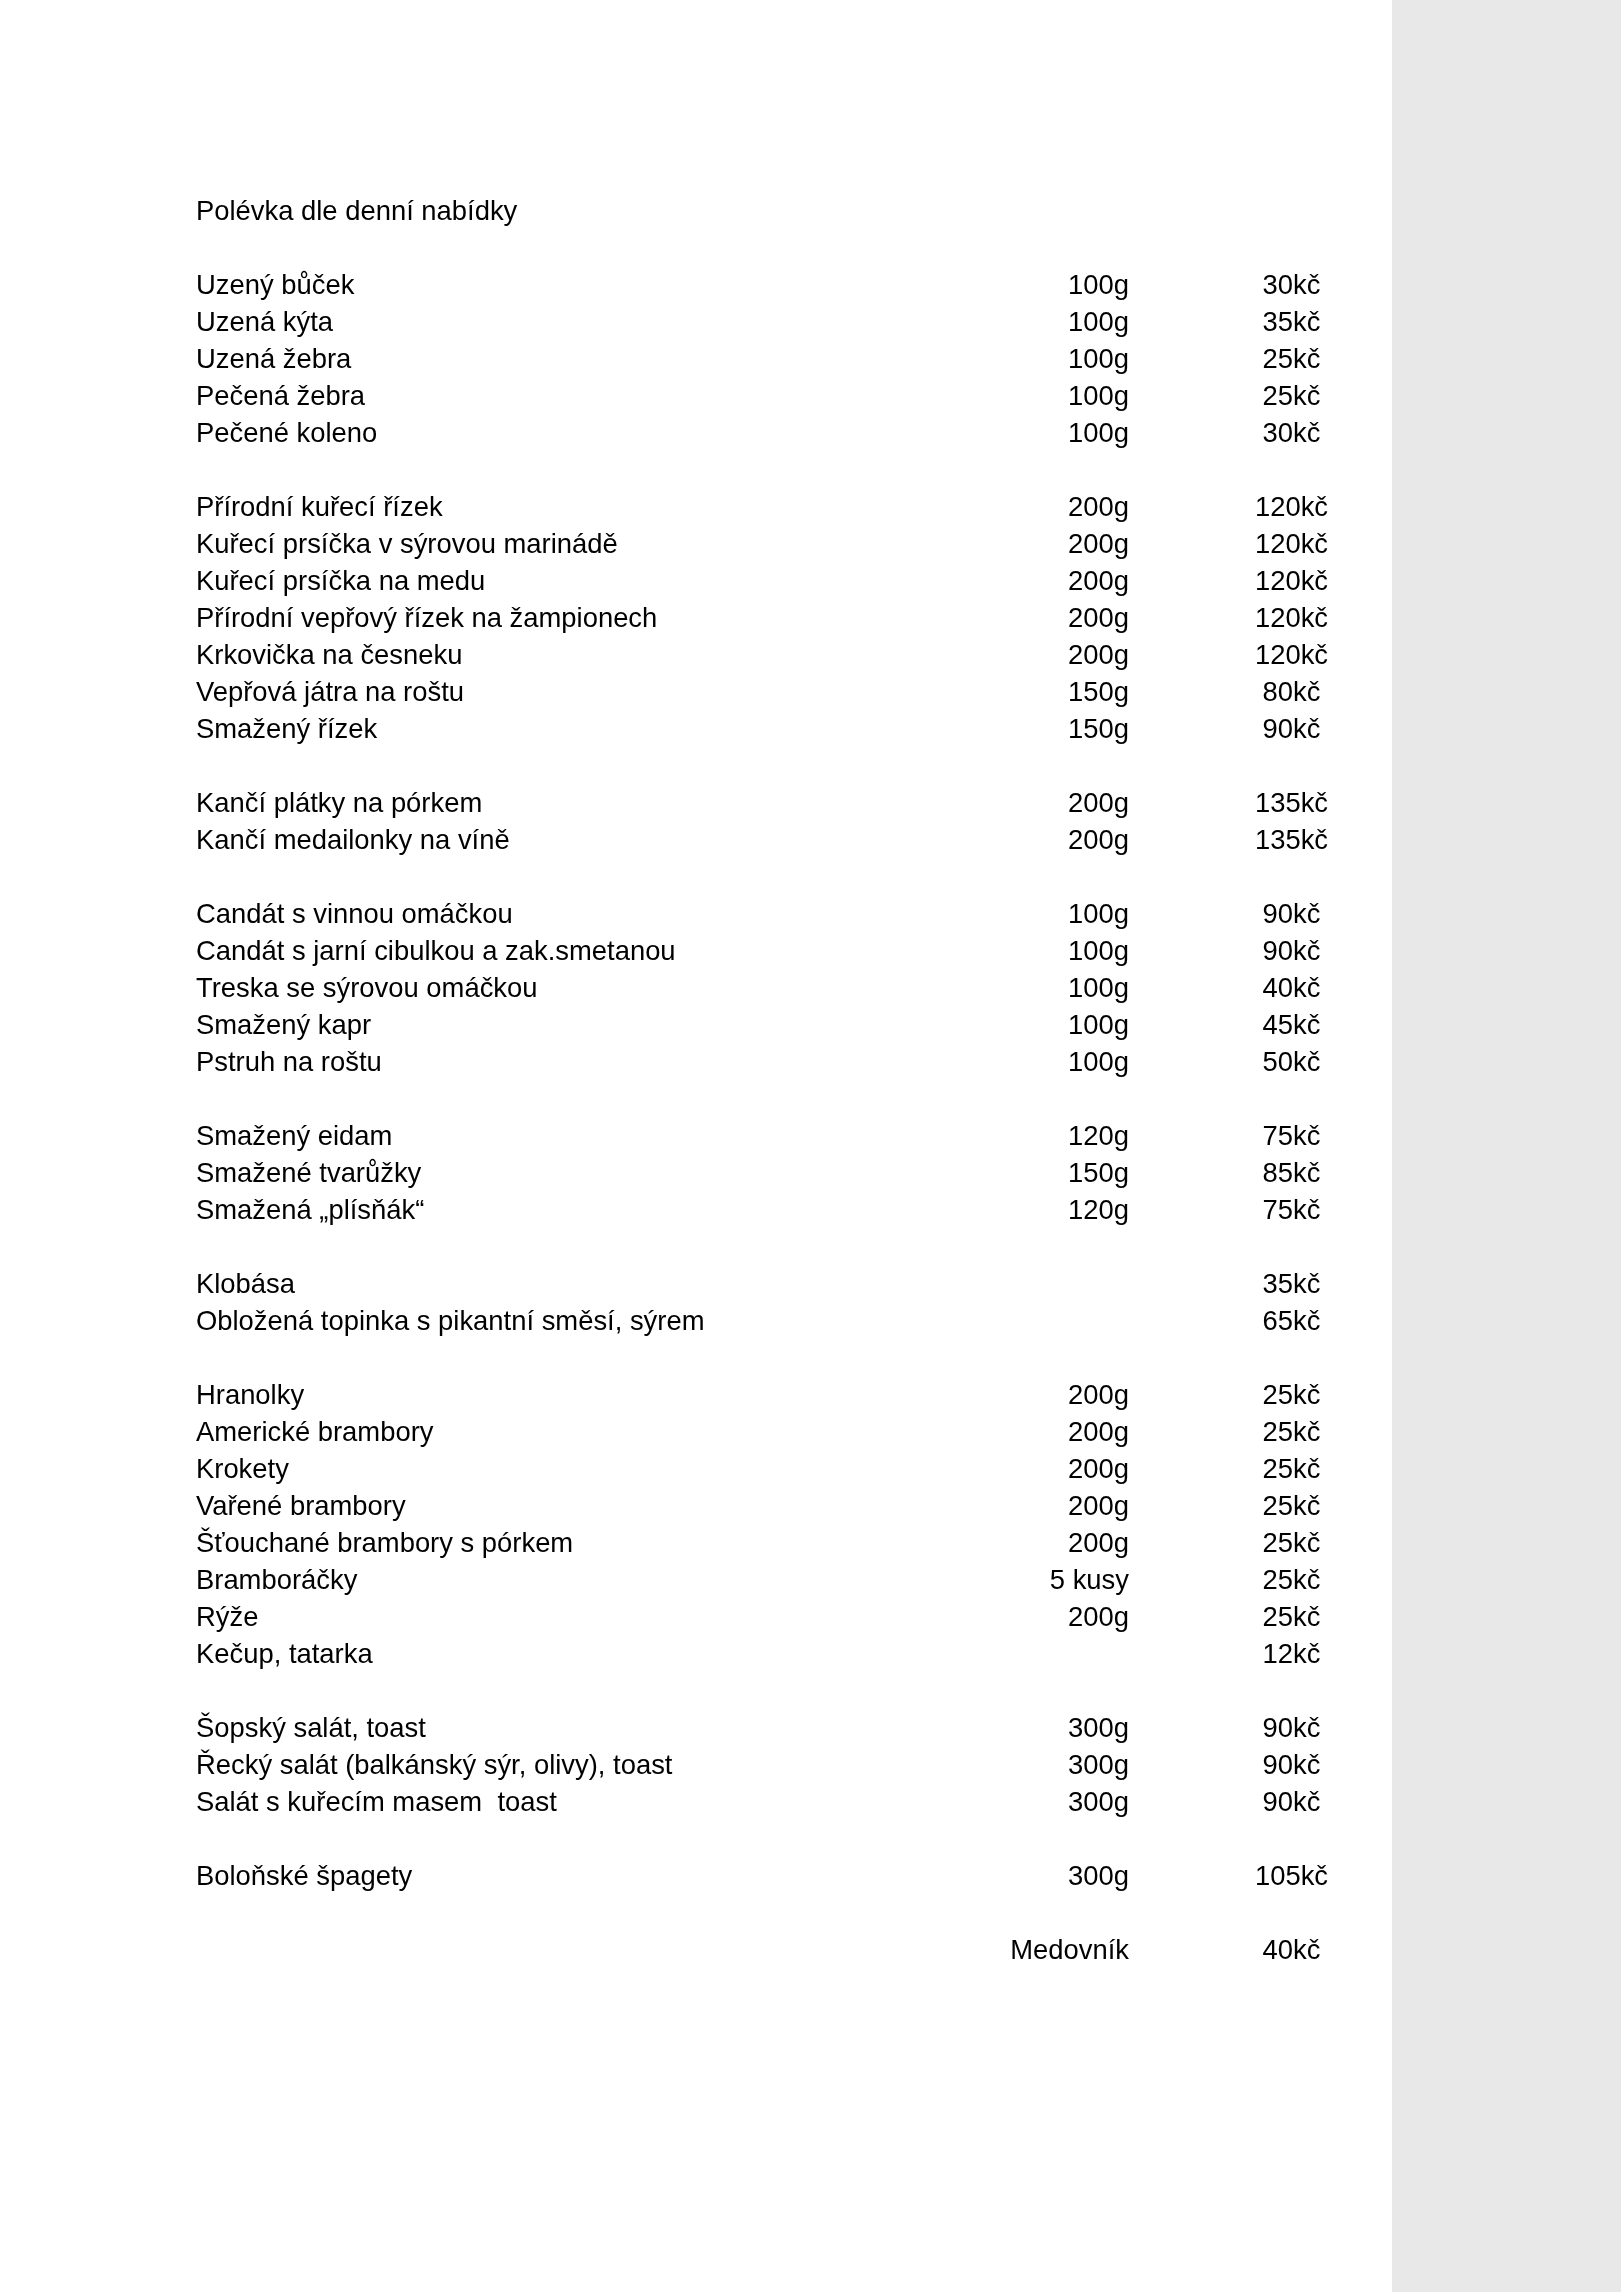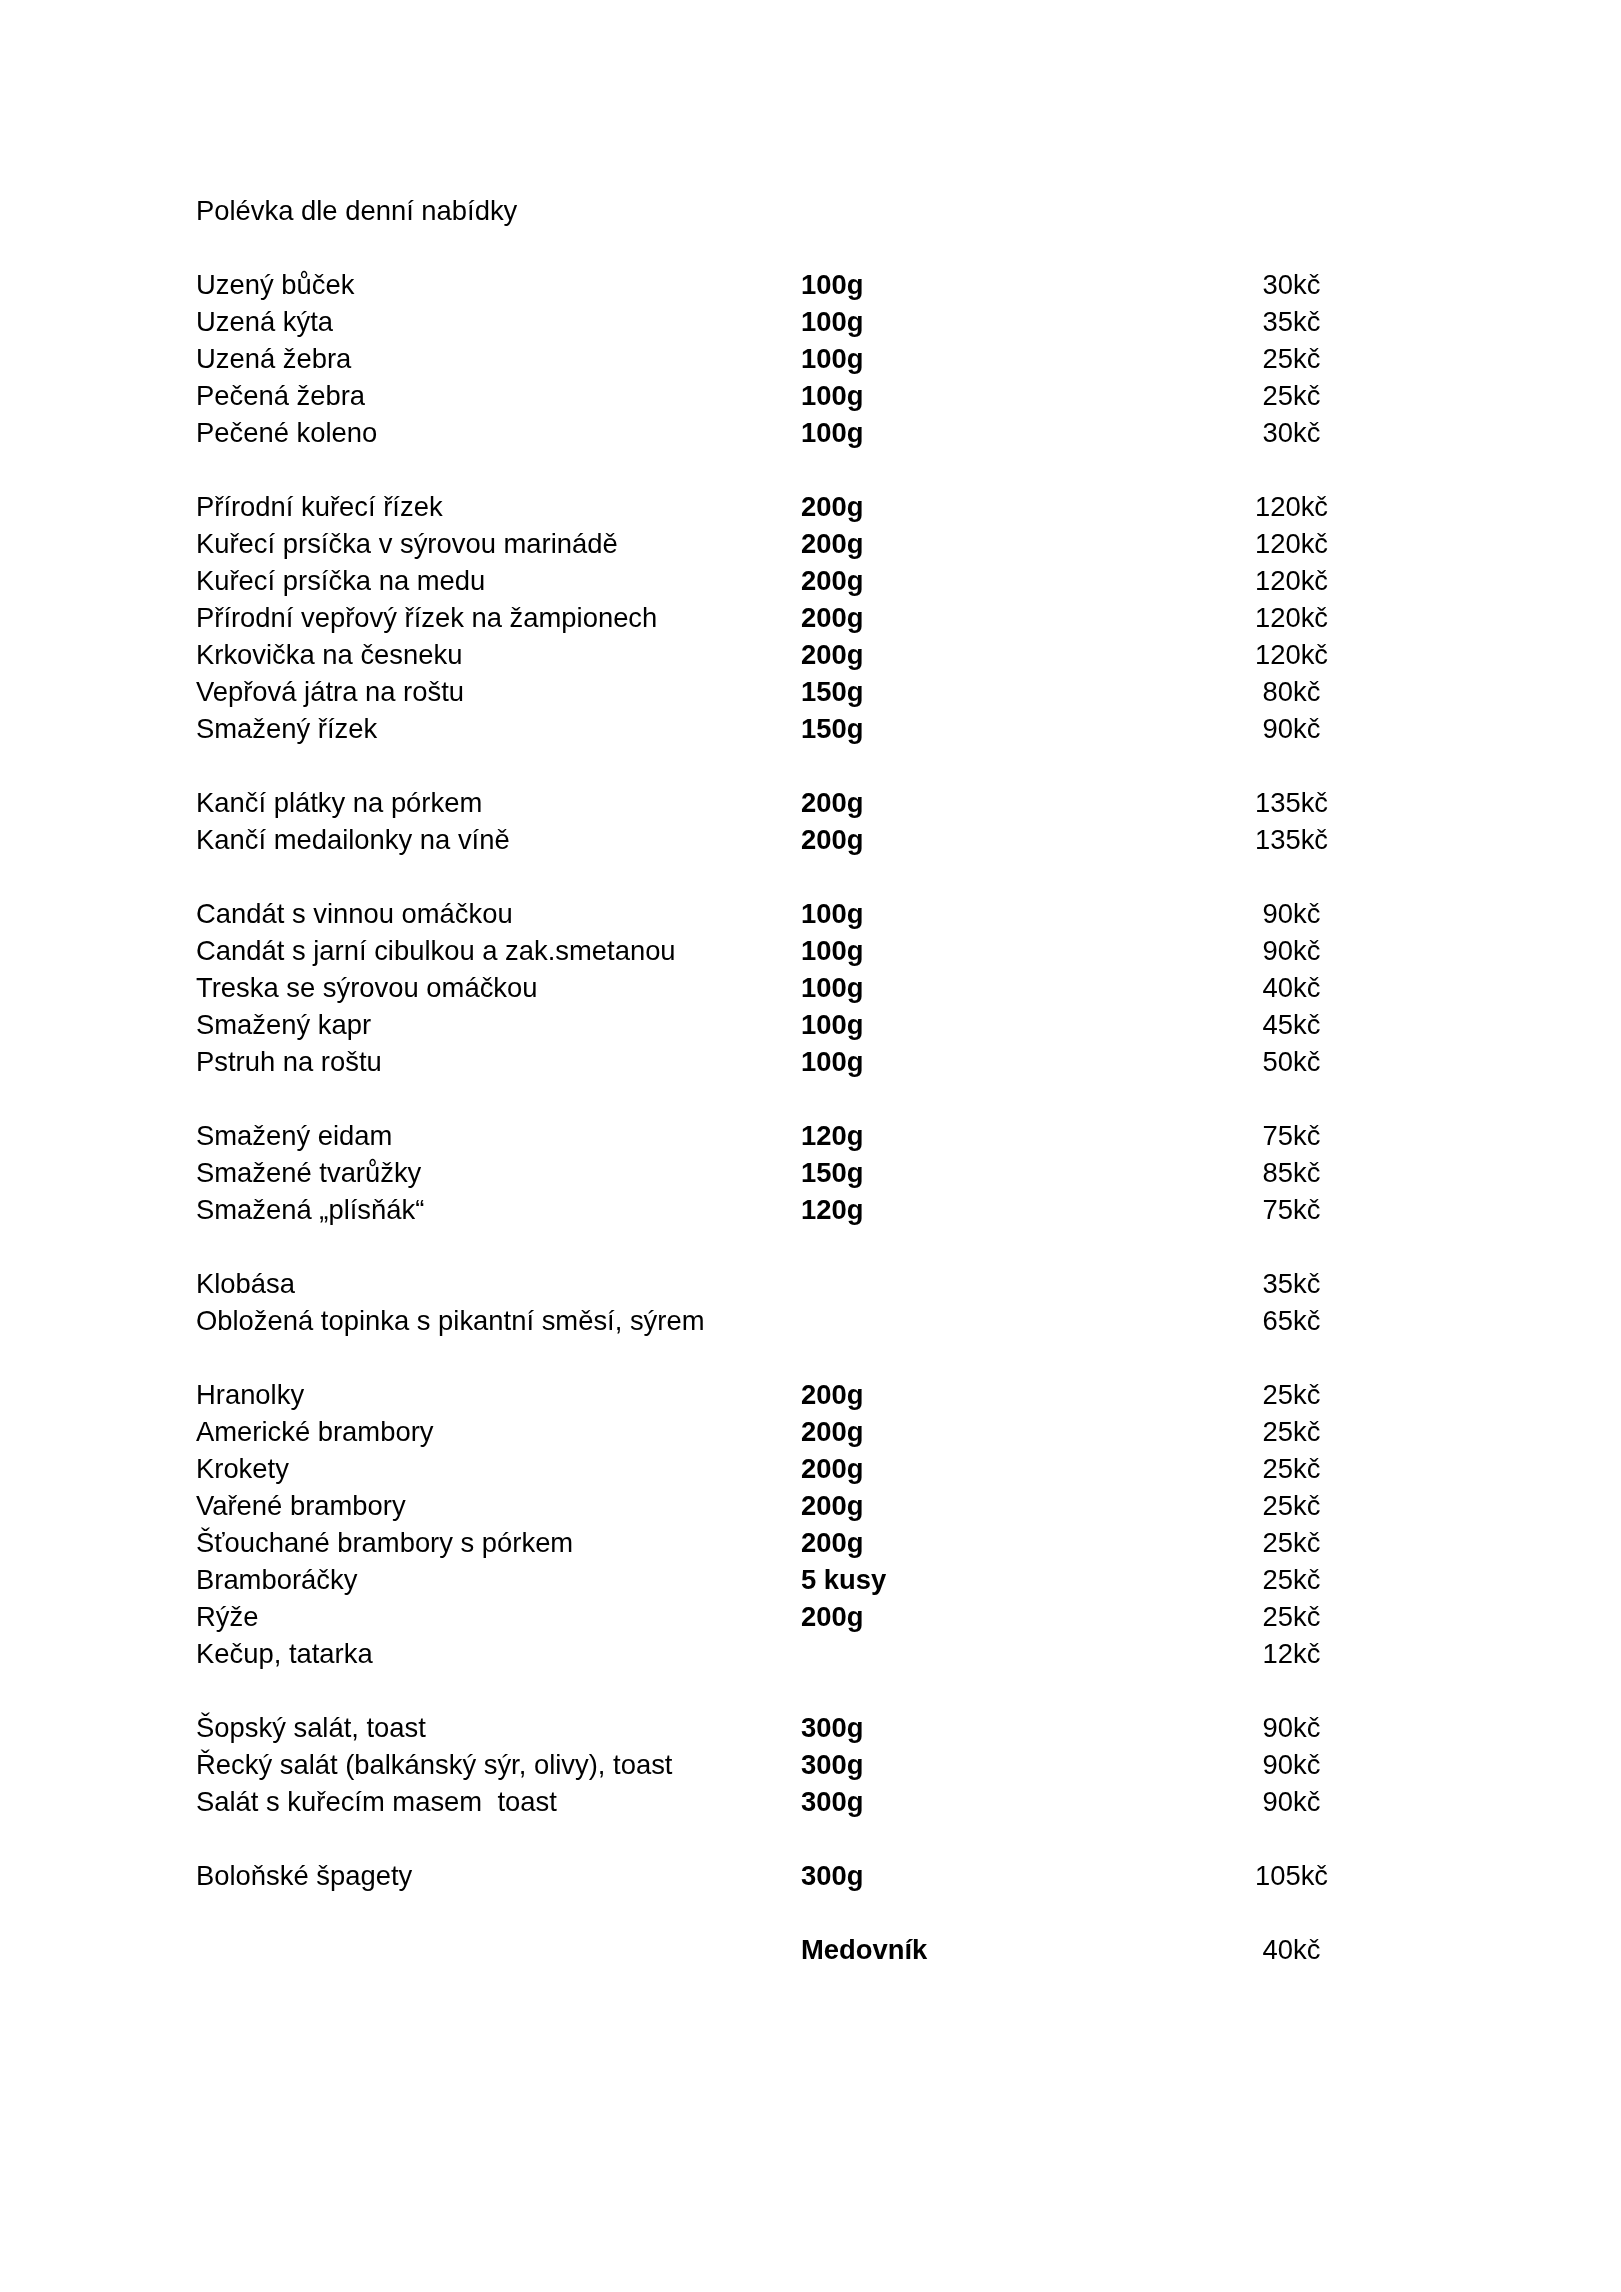--- a/index.html
+++ b/index.html
@@ -1,18 +1,18 @@
 <!DOCTYPE html>
 <html><head>
 <meta charset="utf-8">
 <style>
   html, body { margin: 0; padding: 0; background: #e8e8e8; }
   .page {
     position: relative;
-    width: 1621px;
+    width: 1392px;
     height: 2293px;
     background: #ffffff;
     font-family: "Liberation Sans", "DejaVu Sans", sans-serif;
     font-size: 27.4px;
     color: #000000;
     overflow: hidden;
   }
   .content {
     position: absolute;
     left: 196px;
@@ -26,21 +26,21 @@
   }
   .spacer { height: 37px; }
   .row {
     display: grid;
     grid-template-columns: 578px 328px 1fr;
     height: 37px;
     line-height: 37px;
     gap: 27px;
   }
   .cell-name   { text-align: left;  white-space: pre-wrap; overflow: hidden; }
-  .cell-weight { text-align: left;  white-space: pre-wrap; font-weight: bold; }
+  .cell-weight { text-align: right;  white-space: pre-wrap; }
   .cell-price  { text-align: center; white-space: pre-wrap; }
 </style>
 </head>
 <body>
 
 <div class="page">
   <div class="content">
     <div class="title-row">Polévka dle denní nabídky</div>
     <div class="spacer"></div>
     <div id="menu-list">

